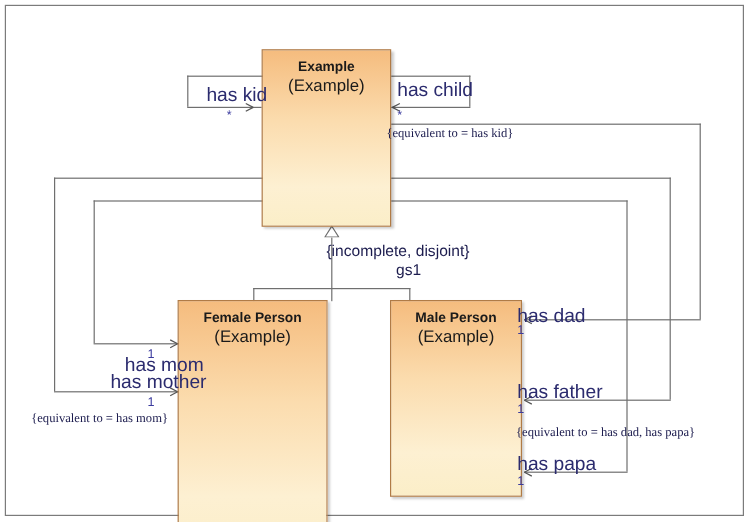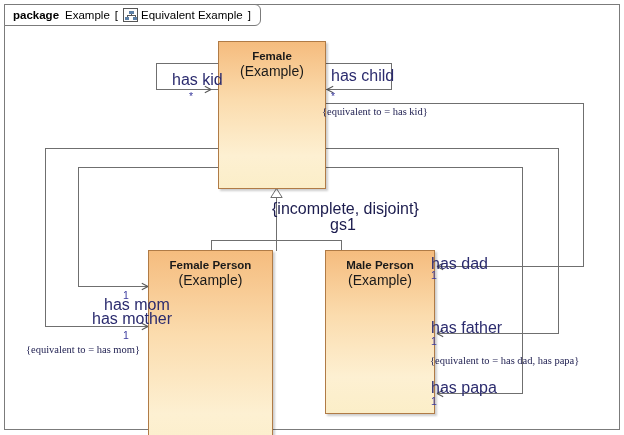--- a/index.html
+++ b/index.html
@@ -152,50 +152,34 @@
   .note {
     position: absolute;
     font-size: 10.5px;
     color: #1c1c4e;
     white-space: nowrap;
     line-height: 12px;
     font-family: Liberation Serif, serif;
   }
   .genlbl {
     position: absolute;
-    font-size: 16px;
+    font-size: 13px;
     color: #1c1c4e;
     white-space: nowrap;
     text-align: center;
     line-height: 13px;
   }
 </style>
 </head>
 <body>
 
 <div id="root">
 
   <div id="package-frame"></div>
 
-  <div id="package-tab">
-    <span class="kw">package</span>
-    <span class="nm">Example</span>
-    <span class="brk">[</span>
-    <span class="diag-icon">
-      <span class="n1"></span>
-        <span class="l1"></span>
-        <span class="l2"></span>
-      <span class="l3"></span>
-        <span class="l4"></span>
-      <span class="n2"></span>
-        <span class="n3"></span>
-    </span>
-    <span class="nm">Equivalent Example</span>
-    <span class="brk">]</span>
-  </div>
 
   <div class="ln lnh" style="left:156px; top:63px;  width:63px;"></div>
   <div class="ln lnv" style="left:156px; top:63px;  height:26px;"></div>
   <div class="ln lnh" style="left:156px; top:89px;  width:62px;"></div>
   <div class="arrow arrow-r" style="left:211px; top:89px;"></div>
 
   <div class="ln lnh" style="left:326px; top:63px;  width:66px;"></div>
   <div class="ln lnv" style="left:391px; top:63px;  height:26px;"></div>
   <div class="ln lnh" style="left:326px; top:89px;  width:66px;"></div>
   <div class="arrow arrow-l" style="left:327px; top:89px;"></div>
@@ -228,21 +212,21 @@
   <div class="ln lnv" style="left:276px; top:198px; height:53px;"></div>
   <div class="ln lnh" style="left:211px; top:240px; width:131px;"></div>
   <div class="ln lnv" style="left:211px; top:240px; height:11px;"></div>
   <div class="ln lnv" style="left:341px; top:240px; height:11px;"></div>
 
   <svg class="gen-tri-outline" style="left:270px; top:188px;" viewBox="0 0 13 10">
     <polygon points="6.5,0.5 12.2,9.5 0.8,9.5" fill="#ffffff" stroke="#6f6f6f" stroke-width="1"></polygon>
   </svg>
 
   <div class="uml-class" id="cls-person">
-    <div class="cname">Female</div>
+    <div class="cname">Example</div>
     <div class="csub">(Example)</div>
   </div>
 
   <div class="uml-class" id="cls-female">
     <div class="cname">Female Person</div>
     <div class="csub">(Example)</div>
   </div>
 
   <div class="uml-class" id="cls-male">
     <div class="cname">Male Person</div>

